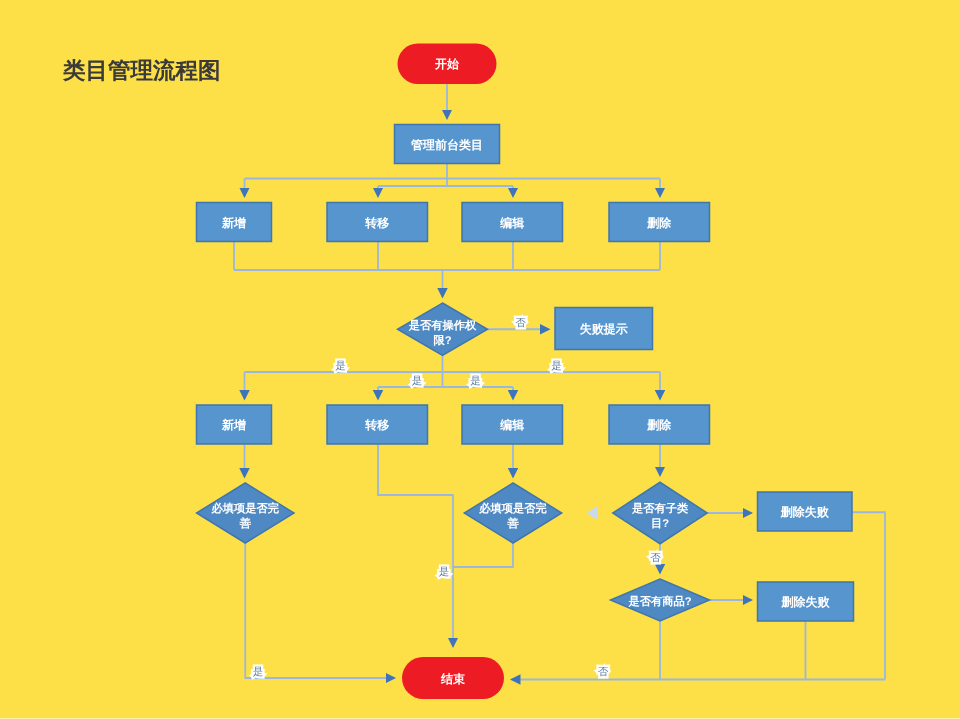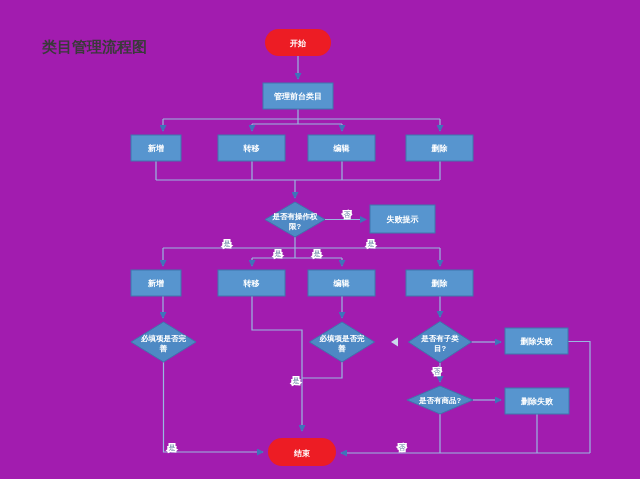--- a/index.html
+++ b/index.html
@@ -2,21 +2,21 @@
 <html style="--process-fill: #5795CF; --process-border: #3F76AD; --decision-fill: #4E89C4; --terminator-fill: #ED1C24; --connector: #9AB8DF; --arrowhead: #3E74BA; --edge-label: #5E7CA0; --title-text: #3A3A3A; --shape-text: #FFFFFF;"><head>
 <meta charset="utf-8">
 <style>
   :root{
     --process-fill:#5795CF; --process-border:#3F76AD; --decision-fill:#4E89C4;
     --terminator-fill:#ED1C24; --connector:#9AB8DF; --arrowhead:#3E74BA;
     --edge-label:#5E7CA0; --title-text:#3A3A3A; --shape-text:#FFFFFF;
     --watermark:#CBD9EC;
   }
   html,body{margin:0;padding:0;background:#fff;}
-  .canvas{width:640px;height:479px;background:#a21caf;position:relative;font-family:"Liberation Sans",sans-serif;}
+  .canvas{width:640px;height:479px;background:#fde047;position:relative;font-family:"Liberation Sans",sans-serif;}
   svg{display:block;}
   .proc{fill:var(--process-fill);stroke:var(--process-border);stroke-width:1;}
   .dec{fill:var(--decision-fill);stroke:var(--process-border);stroke-width:1;}
   .term{fill:var(--terminator-fill);stroke:none;}
   .ntext{fill:var(--shape-text);font-size:8px;font-weight:bold;text-anchor:middle;font-family:"Liberation Sans",sans-serif;}
   .dtext{fill:var(--shape-text);font-size:7.5px;font-weight:bold;text-anchor:middle;font-family:"Liberation Sans",sans-serif;}
   .edge{fill:none;stroke:var(--connector);stroke-width:1.2;}
   .elabel{fill:var(--edge-label);font-size:7px;text-anchor:middle;font-family:"Liberation Sans",sans-serif;
           paint-order:stroke;stroke:#ffffff;stroke-width:3px;}
   .title{fill:var(--title-text);font-size:15px;font-weight:bold;font-family:"Liberation Sans",sans-serif;}

